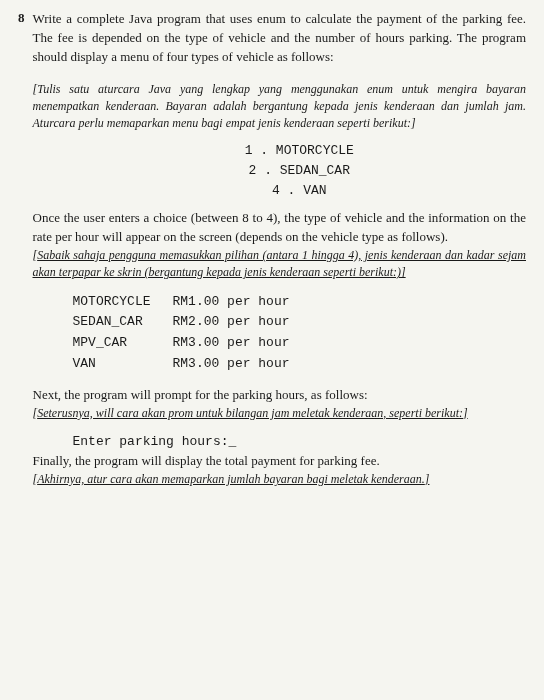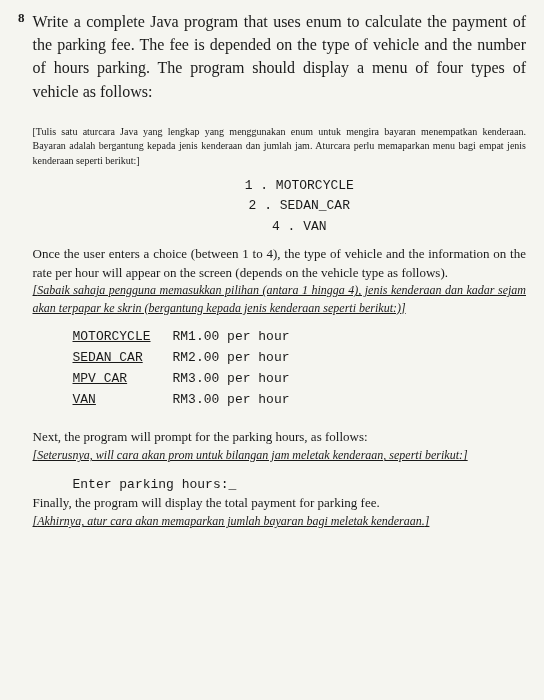--- a/index.html
+++ b/index.html
@@ -21,30 +21,31 @@
     .page-wrapper {
       position: relative;
     }
 
     .question-block {
       margin-bottom: 10px;
       line-height: 1.45;
     }
 
     .question-text-en {
-      font-size: 16px;
+      font-size: 13px;
       line-height: 1.45;
       text-align: justify;
     }
 
     .question-text-my {
-      font-size: 10px;
+      font-size: 12px;
+      font-style: italic;
       line-height: 1.45;
       text-align: justify;
-      margin-top: 22px;
+      margin-top: 14px;
     }
 
     .menu-list {
       margin: 8px 0 8px 40px;
       list-style: none;
     }
 
     .menu-list li {
       font-size: 13px;
       font-family: 'Courier New', Courier, monospace;
@@ -69,21 +70,20 @@
       font-size: 13px;
     }
 
     .rate-table .rate-row {
       display: flex;
       line-height: 1.6;
     }
 
     .rate-col-vehicle {
       width: 100px;
-      text-decoration: underline;
     }
 
     .rate-col-price {
       width: 200px;
     }
 
     .enter-parking-block {
       margin-left: 40px;
       margin-top: 4px;
     }
@@ -133,21 +133,21 @@
         [<span>Tulis satu aturcara Java yang lengkap yang menggunakan enum untuk mengira bayaran menempatkan kenderaan. Bayaran adalah bergantung kepada jenis kenderaan dan jumlah jam. Aturcara perlu memaparkan menu bagi empat jenis kenderaan seperti berikut:</span>]
       </div>
 
       <ul class="menu-list">
         <li>1 . MOTORCYCLE</li>
         <li>2 . SEDAN_CAR</li>
         <li>4 . VAN</li>
       </ul>
 
       <div class="section-block">
-        <div class="normal-block">Once the user enters a choice (between 1 to 4), the type of vehicle and the information on the rate per hour will appear on the screen (depends on the vehicle type as follows).</div>
+        <div class="normal-block">Once the user enters a choice (between 8 to 4), the type of vehicle and the information on the rate per hour will appear on the screen (depends on the vehicle type as follows).</div>
         <div class="italic-block">
           [<span>Sabaik sahaja pengguna memasukkan pilihan (antara 1 hingga 4), jenis kenderaan dan kadar sejam akan terpapar ke skrin (bergantung kepada jenis kenderaan seperti berikut:)</span>]
         </div>
       </div>
 
       <div class="rate-table">
         <div class="rate-row">
           <span class="rate-col-vehicle">MOTORCYCLE</span>
           <span class="rate-col-price">RM1.00 per hour</span>
         </div>
@@ -158,21 +158,21 @@
         <div class="rate-row">
           <span class="rate-col-vehicle">MPV_CAR</span>
           <span class="rate-col-price">RM3.00 per hour</span>
         </div>
         <div class="rate-row">
           <span class="rate-col-vehicle">VAN</span>
           <span class="rate-col-price">RM3.00 per hour</span>
         </div>
       </div>
 
-      <div class="section-block" style="margin-top: 18px;">
+      <div class="section-block" style="margin-top: 11px;">
         <div class="normal-block">Next, the program will prompt for the parking hours, as follows:</div>
         <div class="italic-block">
           [<span>Seterusnya, will cara akan prom untuk bilangan jam meletak kenderaan, seperti berikut:</span>]
         </div>
       </div>
 
       <div class="enter-parking-block">
         <span class="prompt-mono">Enter parking hours:_</span>
       </div>
 

